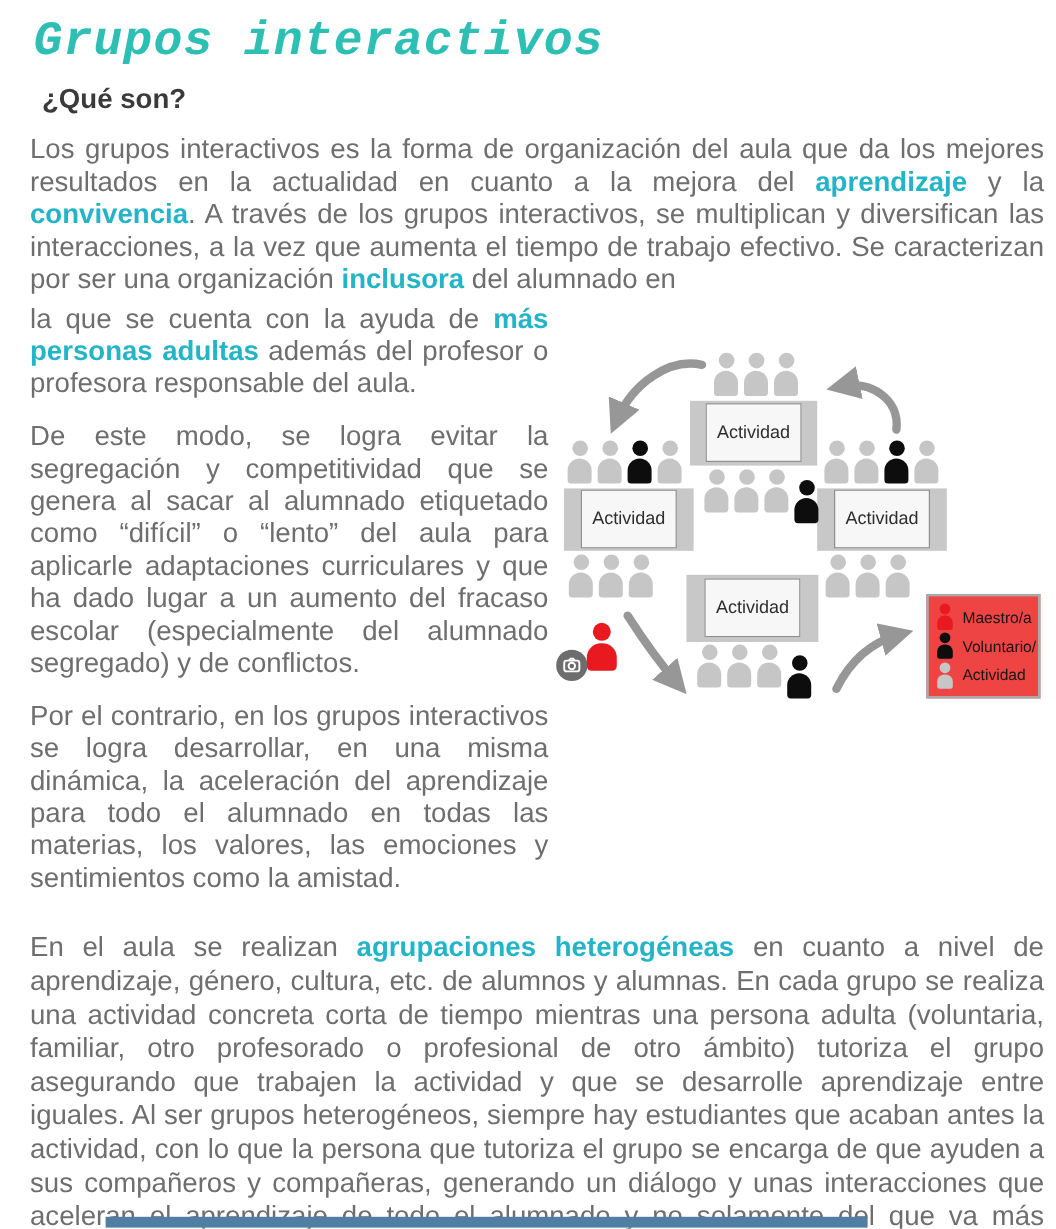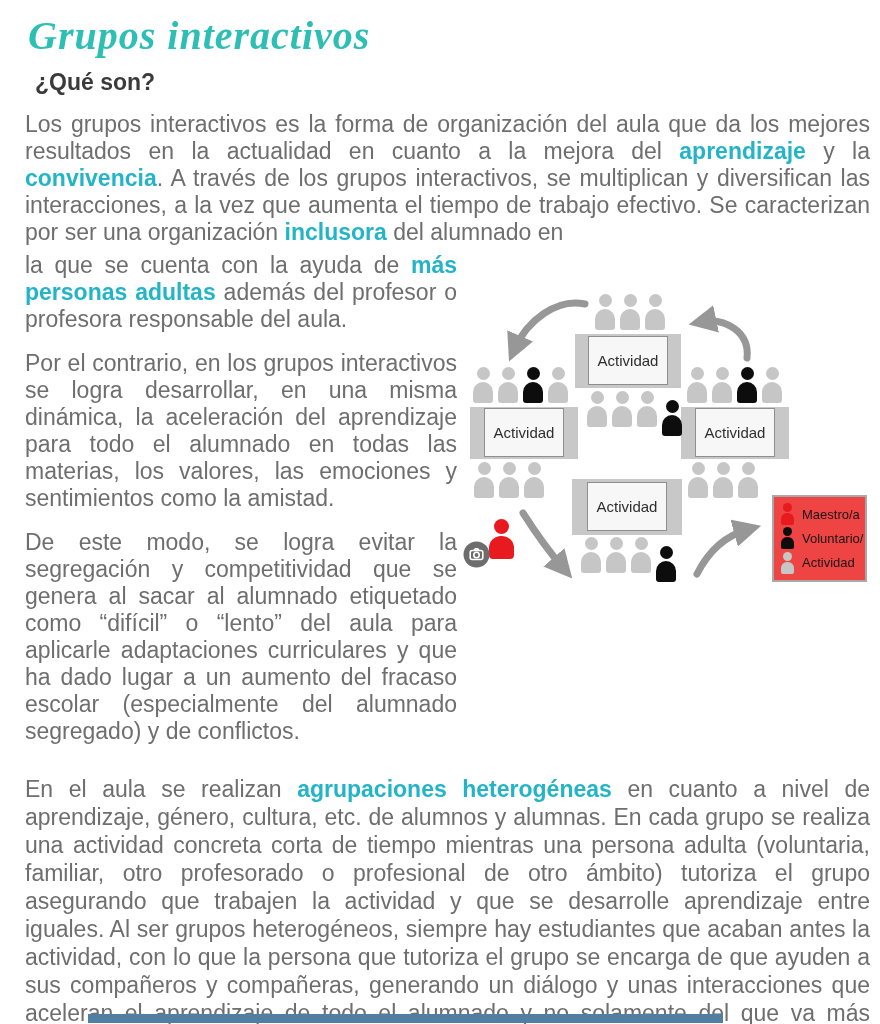--- a/index.html
+++ b/index.html
@@ -8,21 +8,21 @@
     --box:#c8c8c8; --arrow:#8f8f8f; --bar:#517fa3;
   }
   *{box-sizing:border-box;}
   html,body{margin:0;padding:0;overflow:hidden;}
   body{
     width:880px;height:1024px;position:relative;background:#ffffff;
     font-family:"Liberation Sans",sans-serif;color:var(--body_text);
     padding:12px 10px 0 25px;
   }
   h1.title{
-    font-family:Liberation Serif, serif;font-style:italic;font-weight:700;
+    font-family:Liberation Mono, monospace;font-style:italic;font-weight:700;
     font-size:40px;line-height:1.1;color:var(--accent);margin:2px 0 0 3px;letter-spacing:1px;
   }
   h2.section-heading{
     font-size:23px;font-weight:700;color:var(--heading);margin:10px;line-height:1.3;
   }
   .h2-que{margin-top:36px;}
   .h2-como{margin-top:14px;}
   p.bodytext{font-size:23px;line-height:27px;text-align:justify;margin:0;}
   p.intro{margin-top:13px;}
   p.body2{line-height:28px;margin-top:13px;}
@@ -70,22 +70,22 @@
   <h1 class="title">Grupos interactivos</h1>
 </header>
 
 <section>
   <h2 class="section-heading h2-que">¿Qué son?</h2>
   <p class="bodytext intro"><span>Los grupos interactivos es la forma de organización del aula que da los mejores resultados en la actualidad en cuanto a la mejora del </span><span class="hl">aprendizaje</span><span> y la </span><span class="hl">convivencia</span><span>. A través de los grupos interactivos, se multiplican y diversifican las interacciones, a la vez que aumenta el tiempo de trabajo efectivo. Se caracterizan por ser una organización </span><span class="hl">inclusora</span><span> del alumnado en</span></p>
 
   <div class="row">
     <div class="col-text">
       <p class="bodytext"><span>la que se cuenta con la ayuda de </span><span class="hl">más personas adultas</span><span> además del profesor o profesora responsable del aula.</span></p>
+      <p class="bodytext"><span>De este modo, se logra evitar la segregación y competitividad que se genera al sacar al alumnado etiquetado como “difícil” o “lento” del aula para aplicarle adaptaciones curriculares y que ha dado lugar a un aumento del fracaso escolar (especialmente del alumnado segregado) y de conflictos.</span></p>
       <p class="bodytext"><span>Por el contrario, en los grupos interactivos se logra desarrollar, en una misma dinámica, la aceleración del aprendizaje para todo el alumnado en todas las materias, los valores, las emociones y sentimientos como la amistad.</span></p>
-      <p class="bodytext"><span>De este modo, se logra evitar la segregación y competitividad que se genera al sacar al alumnado etiquetado como “difícil” o “lento” del aula para aplicarle adaptaciones curriculares y que ha dado lugar a un aumento del fracaso escolar (especialmente del alumnado segregado) y de conflictos.</span></p>
     </div>
 
     <div class="diagram">
 
       <svg class="arrows" viewBox="0 0 413 334">
         <defs>
           <marker id="ah" markerWidth="4" markerHeight="4" refX="2.2" refY="2" orient="auto">
             <path d="M0,0 L4,2 L0,4 z" fill="#8f8f8f"></path>
           </marker>
         </defs>

